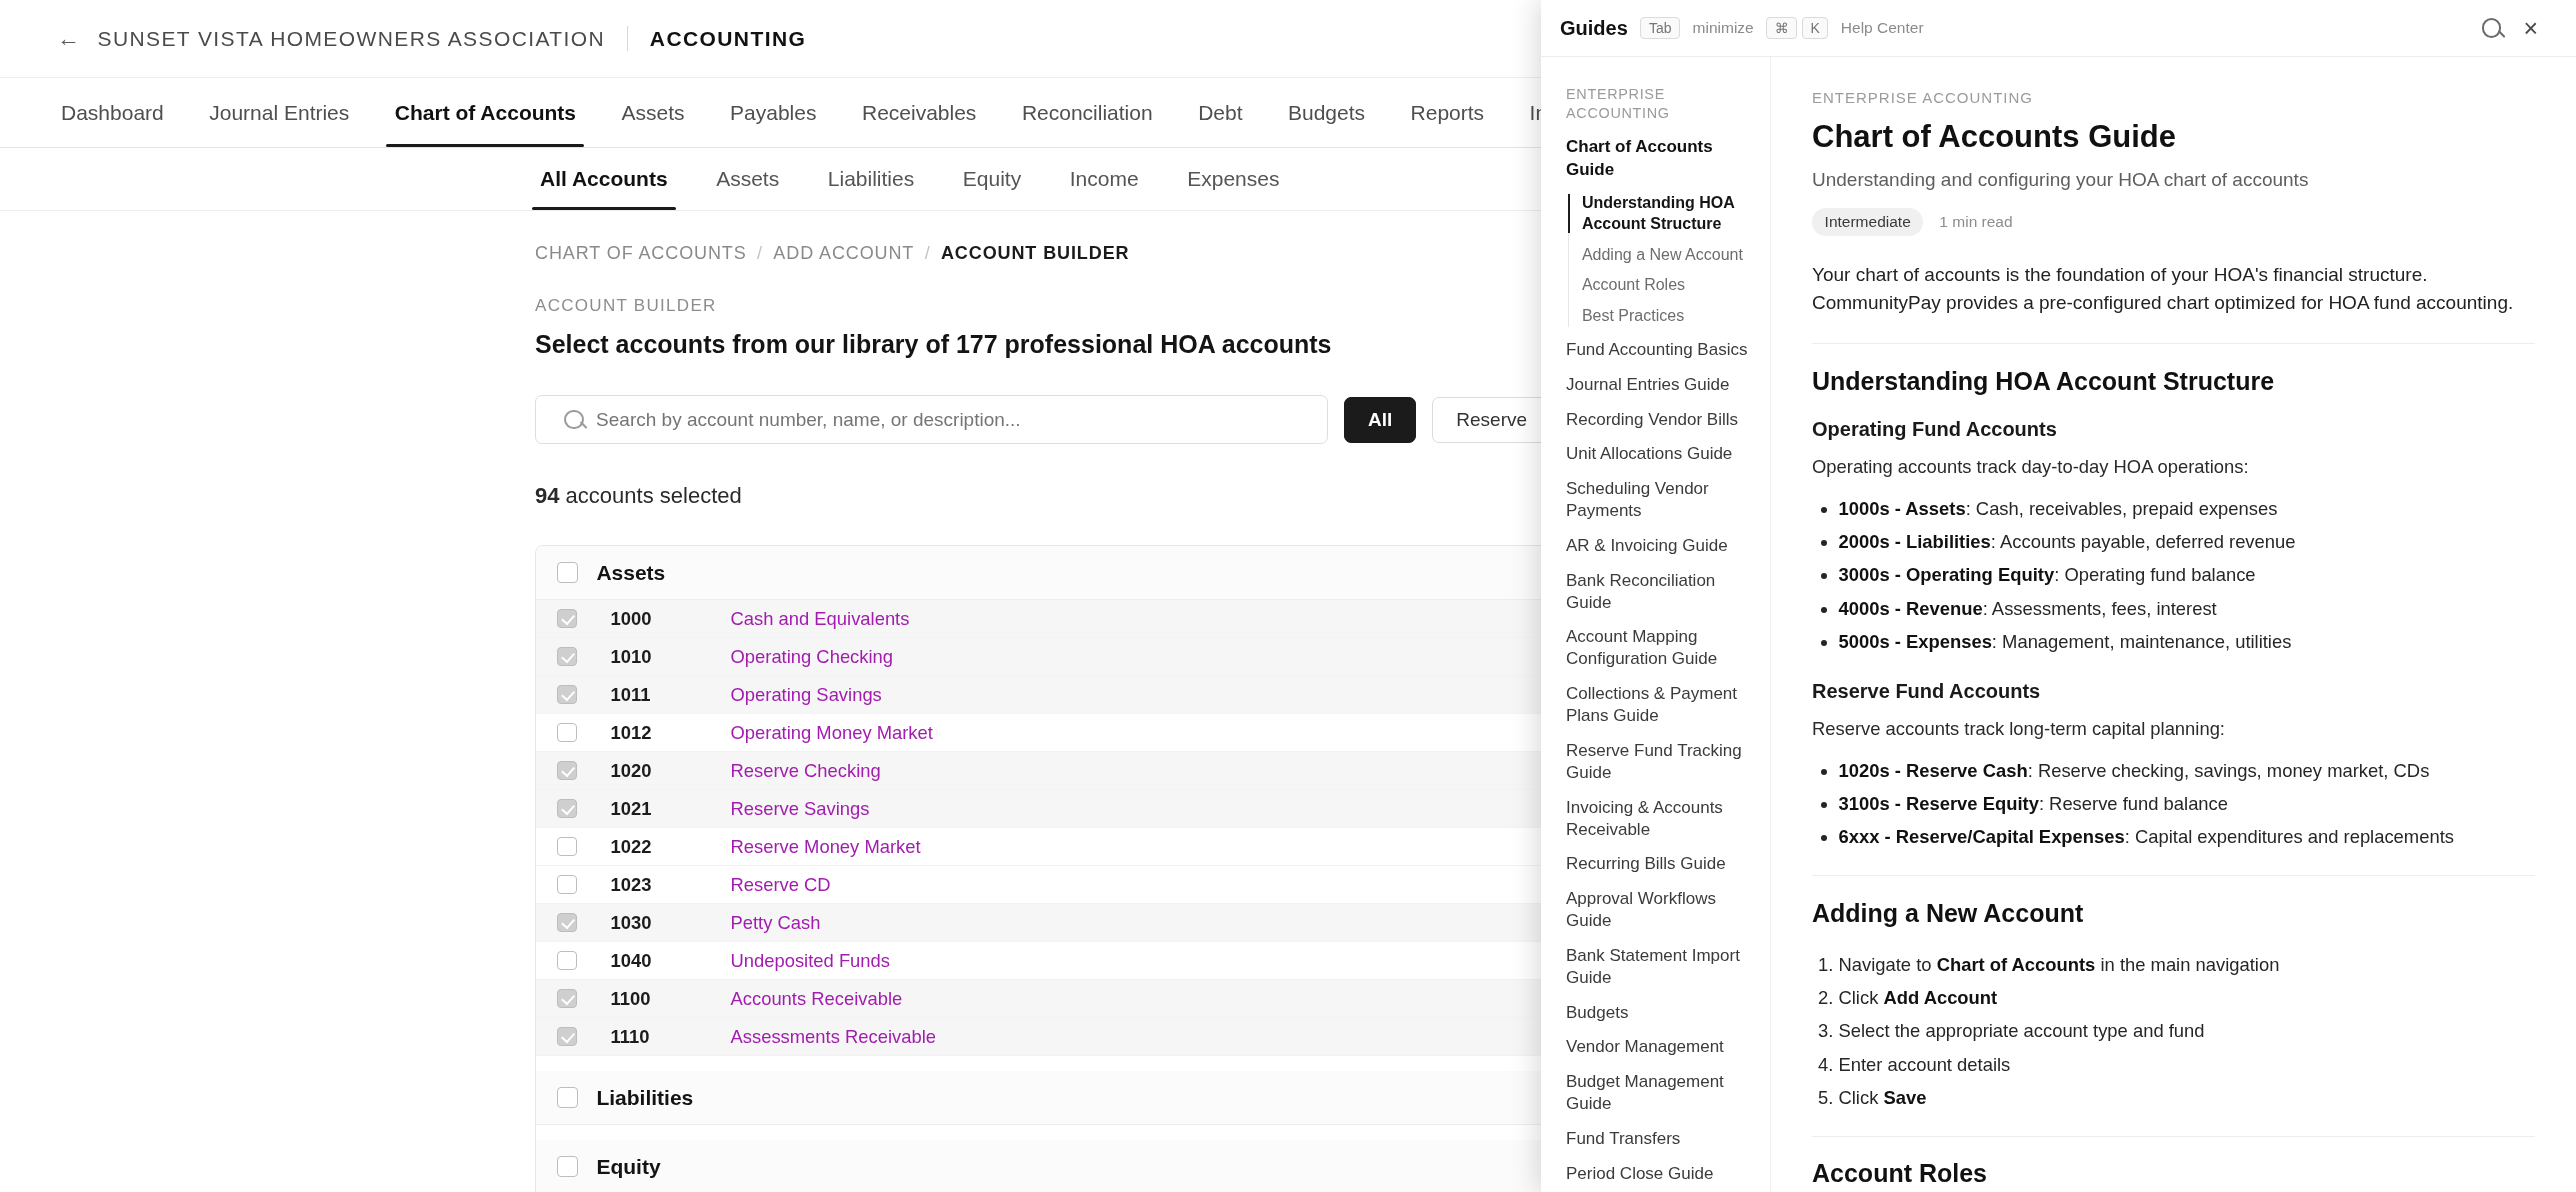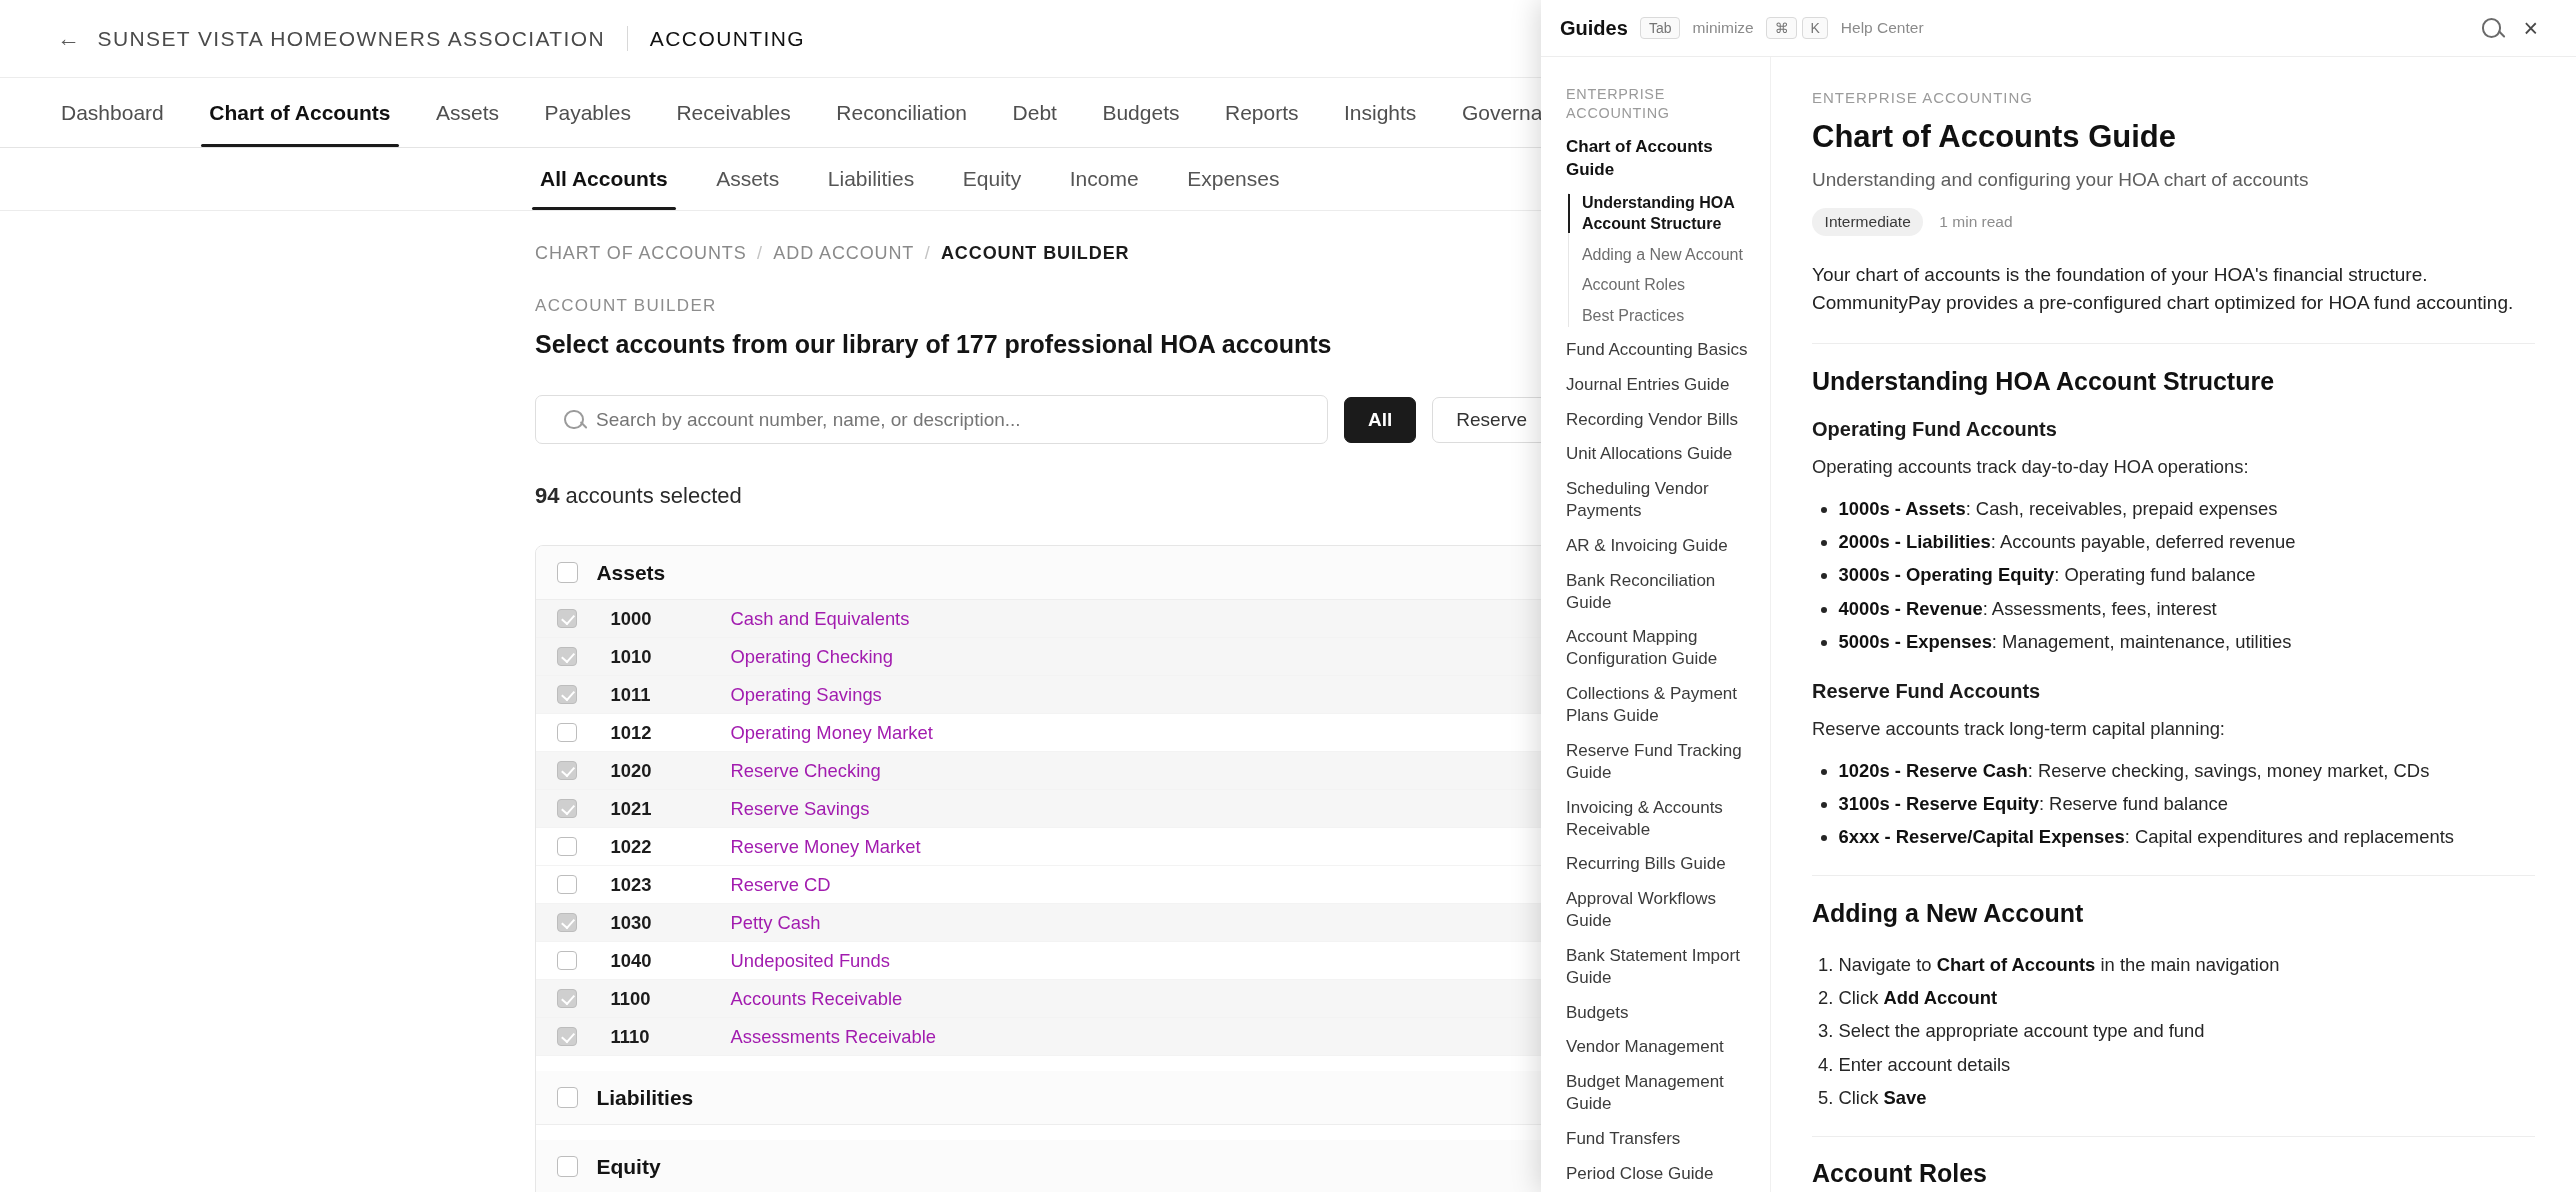--- a/index.html
+++ b/index.html
@@ -41,21 +41,21 @@
     font-weight: 400;
   }
   .bar-sep {
     width: 1.2px; height: 25px; background: #d8d8d8;
     margin: 0 5.8px;
   }
   .module-name {
     font-size: 21px;
     letter-spacing: 1.4px;
     color: #111;
-    font-weight: 400;
+    font-weight: 700;
   }
 
   
   .mainnav {
     height: 70px;
     display: flex;
     align-items: stretch;
     padding: 0 40px;
     border-bottom: 0.6px solid #e4e4e4;
     gap: 3.5px;
@@ -478,20 +478,21 @@
 
   <div class="topbar">
     <div class="back-arrow">←</div>
     <div class="org-name">SUNSET VISTA HOMEOWNERS ASSOCIATION</div>
     <div class="bar-sep"></div>
     <div class="module-name">ACCOUNTING</div>
   </div>
 
   <div class="mainnav">
     <div class="nav-item">Dashboard</div>
+    <div class="nav-item">Journal Entries</div>
     <div class="nav-item active">Chart of Accounts</div>
     <div class="nav-item">Assets</div>
     <div class="nav-item">Payables</div>
     <div class="nav-item">Receivables</div>
     <div class="nav-item">Reconciliation</div>
     <div class="nav-item">Debt</div>
     <div class="nav-item">Budgets</div>
     <div class="nav-item">Reports</div>
     <div class="nav-item">Insights</div>
     <div class="nav-item">Governance</div>

